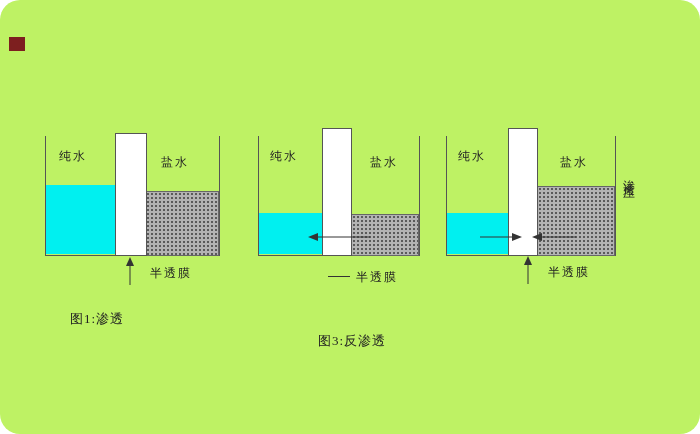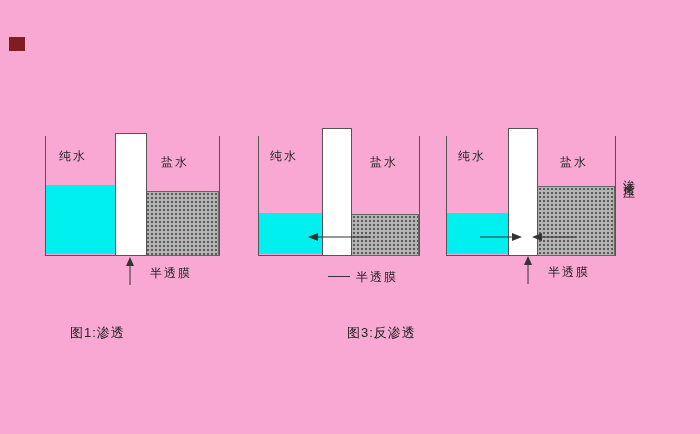--- a/index.html
+++ b/index.html
@@ -1,18 +1,18 @@
 <!DOCTYPE html>
 <html><head>
 <meta charset="utf-8">
 <style>
   html,body{margin:0;padding:0;background:#ffffff;}
   .canvas{
-    position:relative;width:700px;height:434px;background:#f9a8d4;overflow:hidden;
-    font-family:Liberation Sans, sans-serif;color:#222;
+    position:relative;width:700px;height:434px;background:#bef264;overflow:hidden;
+    font-family:Liberation Serif, serif;color:#222;border-radius:20px;
   }
   .figure{position:absolute;}
   .beaker{position:absolute;border-left:1px solid #555;border-right:1px solid #555;border-bottom:1px solid #555;background:transparent;z-index:0;}
   .water{position:absolute;z-index:1;}
   .pure{background:#00f0f0;}
   .salt{
     background-color:#b3b3b3;
     background-image:radial-gradient(circle,#5a5a5a 1px,transparent 1.4px);
     background-size:4px 4px;
     border:1px solid #666;
@@ -31,34 +31,34 @@
   
   .fig1{left:40px;top:125px;width:205px;height:215px;}
   .f1-beaker{left:5px;top:11px;width:173px;height:119px;}
   .f1-pure{left:6px;top:60px;width:69px;height:69px;}
   .f1-salt{left:105px;top:66px;width:72px;height:63px;}
   .f1-membrane{left:75px;top:8px;width:30px;height:121px;}
   .f1-pure-lbl{left:19px;top:23px;}
   .f1-salt-lbl{left:121px;top:29px;}
   .f1-up-arrow{left:84px;top:132px;}
   .f1-mem-lbl{left:110px;top:140px;}
-  .f1-caption{left:30px;top:199px;}
+  .f1-caption{left:30px;top:185px;}
 
   
   .fig2{left:250px;top:120px;width:205px;height:220px;}
   .f2-beaker{left:8px;top:16px;width:160px;height:119px;}
   .f2-pure{left:9px;top:93px;width:63px;height:41px;}
   .f2-salt{left:101px;top:94px;width:66px;height:40px;}
   .f2-membrane{left:72px;top:8px;width:28px;height:126px;}
   .f2-pure-lbl{left:20px;top:28px;}
   .f2-salt-lbl{left:120px;top:34px;}
   .f2-flow-arrow{left:58px;top:111px;}
   .f2-leadline{left:78px;top:156px;width:22px;}
   .f2-mem-lbl{left:106px;top:149px;}
-  .f2-caption{left:68px;top:204px;margin-left:29px;}
+  .f2-caption{left:68px;top:212px;}
 
   
   .fig3{left:440px;top:120px;width:230px;height:220px;}
   .f3-beaker{left:6px;top:16px;width:168px;height:119px;}
   .f3-pure{left:7px;top:93px;width:61px;height:41px;}
   .f3-salt{left:97px;top:66px;width:76px;height:68px;}
   .f3-membrane{left:68px;top:8px;width:28px;height:126px;}
   .f3-pure-lbl{left:18px;top:28px;}
   .f3-salt-lbl{left:120px;top:34px;}
   .f3-right-arrow{left:40px;top:111px;}

